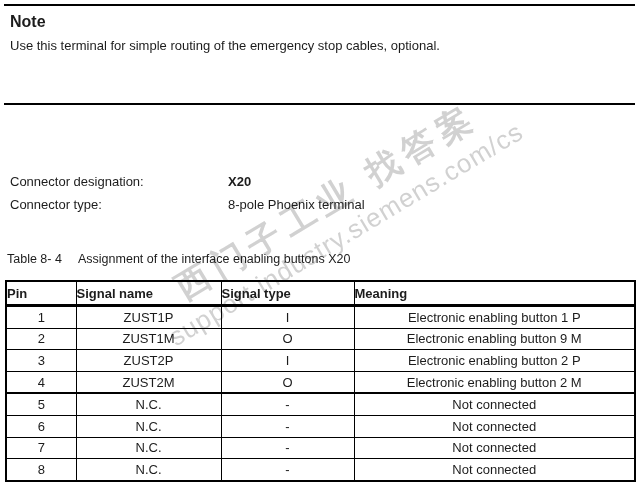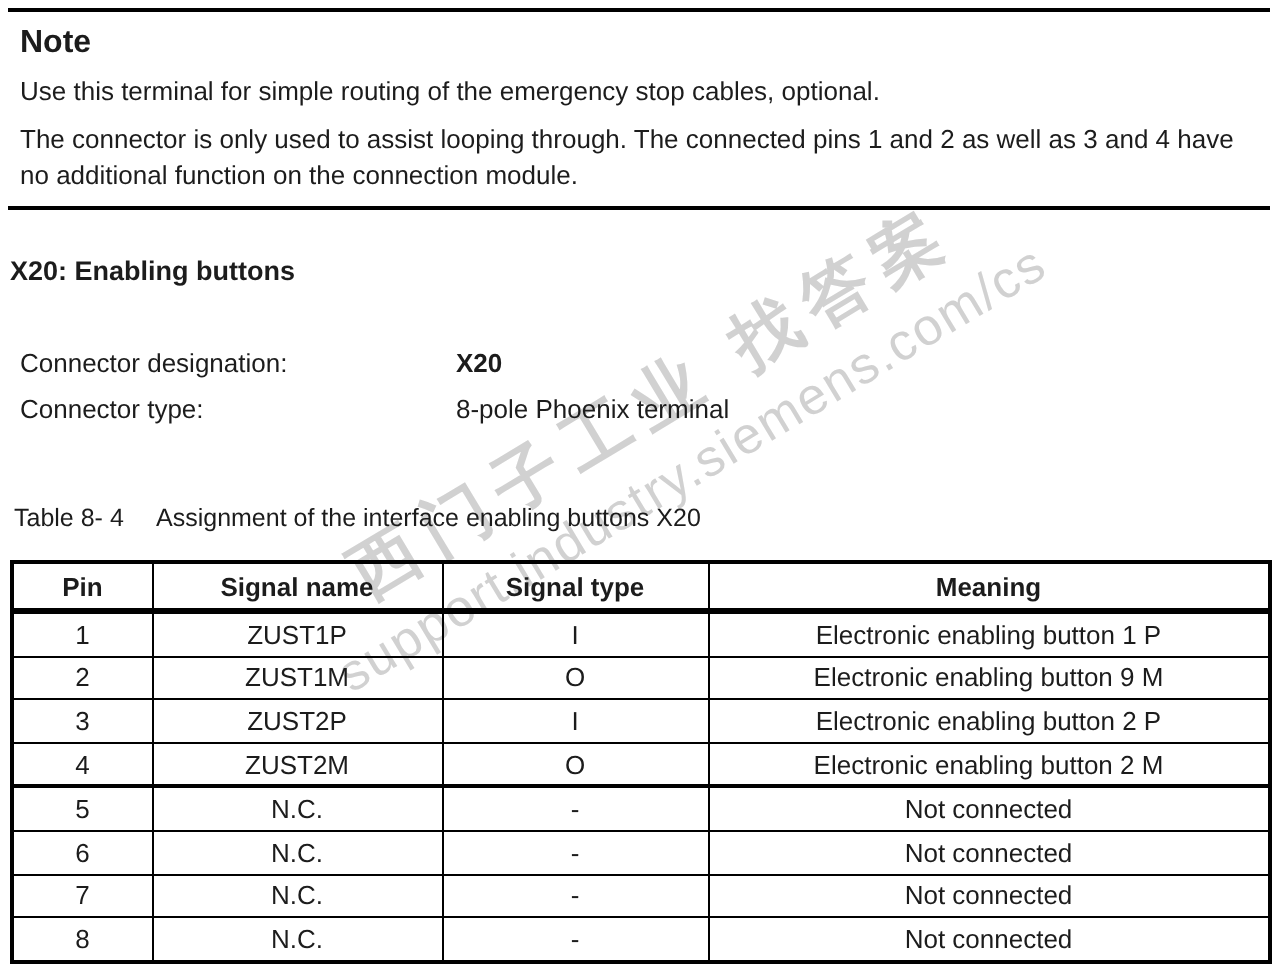--- a/index.html
+++ b/index.html
@@ -85,21 +85,21 @@
   }
   #pin-table col.c-pin    { width: 70px; }
   #pin-table col.c-name   { width: 145px; }
   #pin-table col.c-type   { width: 133px; }
   #pin-table col.c-mean   { width: 281px; }
   #pin-table { border: 2px solid #000; }
   #pin-table th {
     border: 1px solid #000;
     border-bottom: 3px solid #000;
     font-weight: bold;
-    text-align: center;
+    text-align: left;
     padding: 0;
     height: 22px;
   }
   #pin-table td {
     border: 1px solid #000;
     text-align: center;
     padding: 0;
     height: 20.6px;
   }
   #pin-table tr.thick-top td { border-top: 2px solid #000; }
@@ -137,25 +137,23 @@
 
   <div id="watermark">
     <div class="wm-line1">西门子工业 找答案</div>
     <div class="wm-line2">support.industry.siemens.com/cs</div>
   </div>
 
   <div id="rule-top" class="rule"></div>
 
   <div id="note-title" class="abs">Note</div>
   <div id="note-para1" class="abs">Use this terminal for simple routing of the emergency stop cables, optional.</div>
-  <div id="note-para2" class="abs">The connector is only used to assist looping through. The connected pins 1 and 2 as well as 3 and 4 have no additional function on the connection module.</div>
 
   <div id="rule-bottom" class="rule"></div>
 
-  <div id="section-heading" class="abs">X20: Enabling buttons</div>
 
   <div id="field-0" class="field-row">
     <span class="field-label">Connector designation:</span><span class="field-value bold">X20</span>
   </div>
   <div id="field-1" class="field-row">
     <span class="field-label">Connector type:</span><span class="field-value">8-pole Phoenix terminal</span>
   </div>
 
   <div id="table-caption" class="abs">
     <span class="cap-label">Table 8- 4</span><span>Assignment of the interface enabling buttons X20</span>

